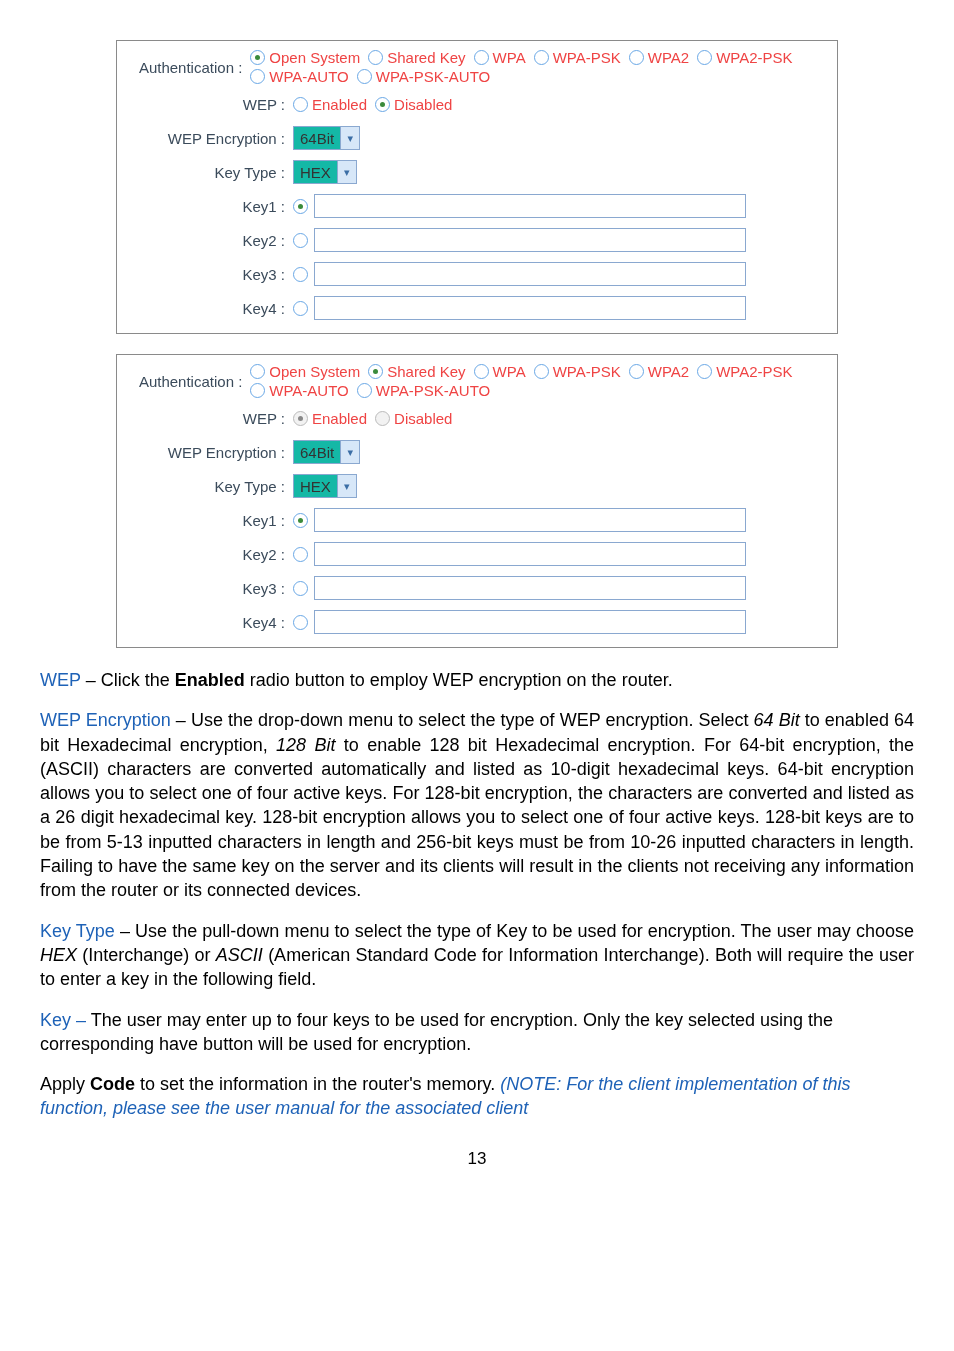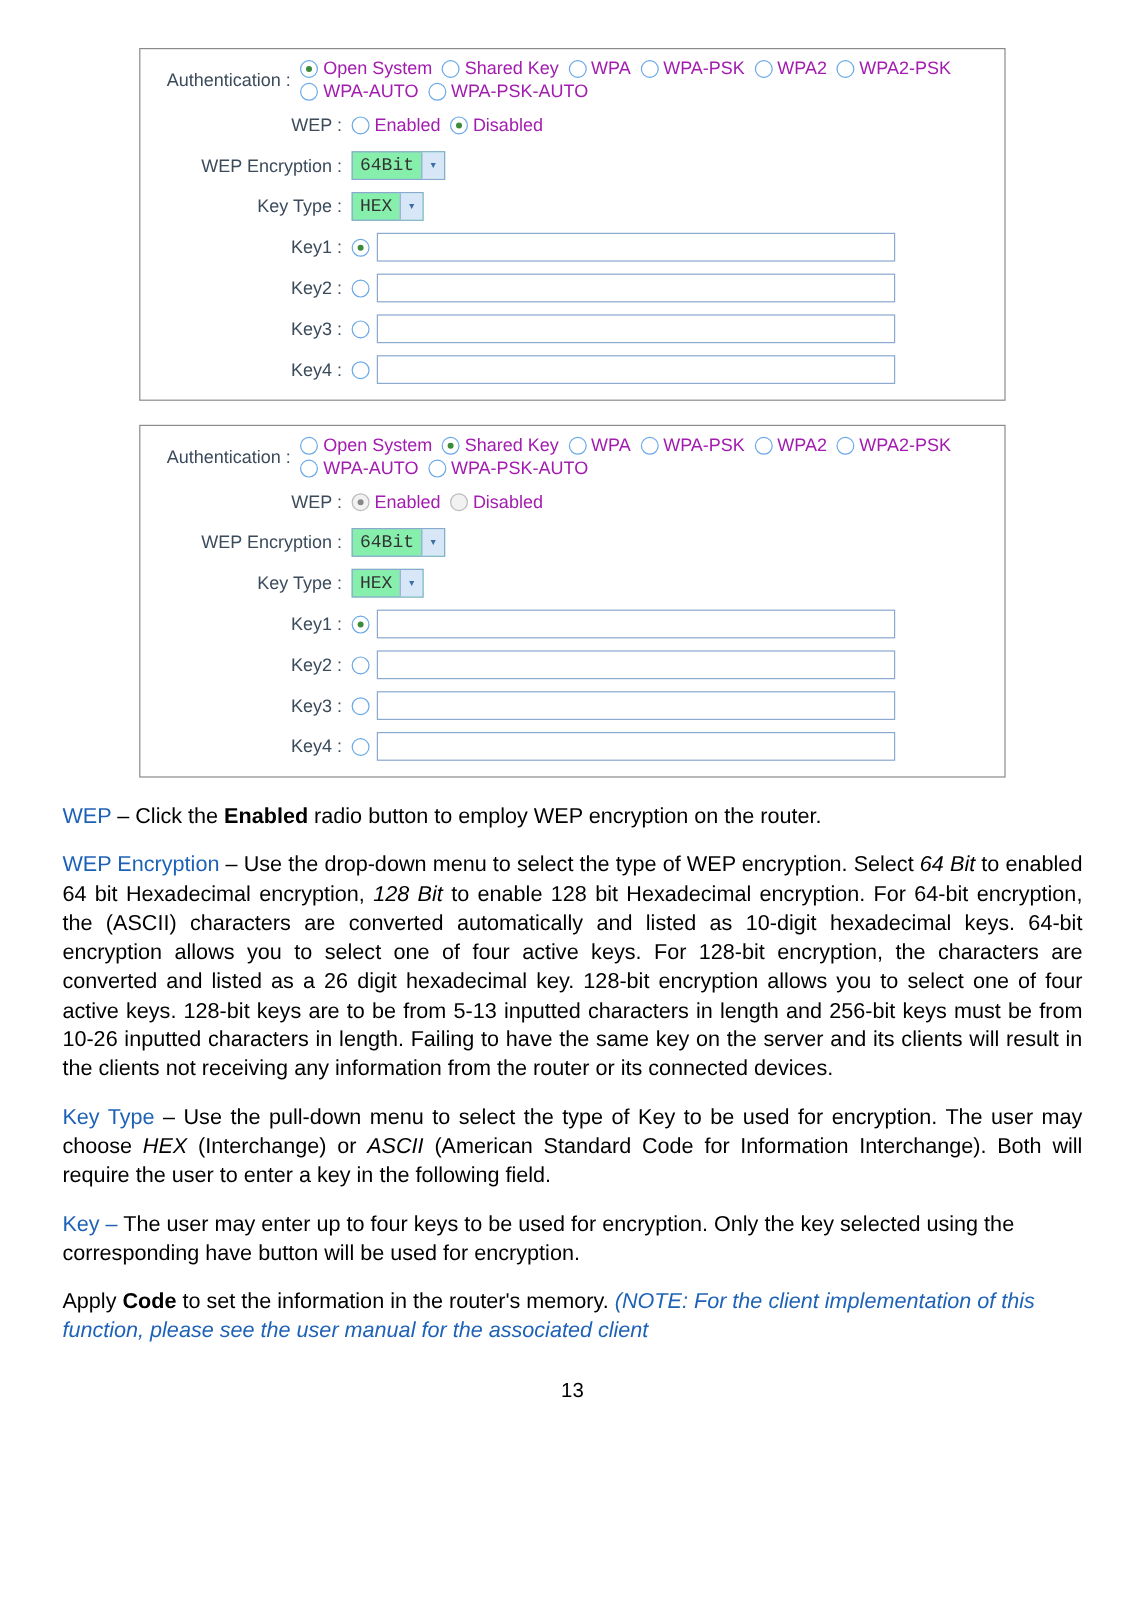--- a/index.html
+++ b/index.html
@@ -31,21 +31,21 @@
     text-align: right;
     padding-right: 8px;
     color: #3b4b5b;
     white-space: nowrap;
   }
   .radio-group {
     display: flex;
     flex-wrap: wrap;
     align-items: center;
     gap: 2px 8px;
-    color: #a21caf;
+    color: #ef4444;
   }
   .radio {
     display: inline-flex;
     align-items: center;
     gap: 4px;
   }
   .radio-btn {
     width: 13px;
     height: 13px;
     border-radius: 50%;
@@ -67,22 +67,21 @@
     background: #f2f2f2;
   }
   .radio-btn.disabled.checked::after {
     background: #888;
   }
   .select {
     display: inline-flex;
     align-items: center;
     border: 1px solid #8aa8d0;
     height: 22px;
-    background: #86efac;
-    font-family: Liberation Mono, monospace;
+    background: #14b8a6;
   }
   .select-text {
     padding: 0 6px;
     color: #333;
   }
   .select-arrow {
     width: 18px;
     height: 100%;
     background: #d7e7f8;
     border-left: 1px solid #8aa8d0;
@@ -93,21 +92,21 @@
     font-size: 11px;
   }
   .text-input {
     border: 1px solid #8aa8d0;
     height: 22px;
     width: 430px;
     background: #fff;
   }
   .body-text {
     text-align: justify;
-    margin: 16px 12px;
+    margin: 16px 0;
     line-height: 1.35;
   }
   .term { color: #1e62b7; }
   .term-sub { color: #1e62b7; }
   .note { color: #1e62b7; font-style: italic; }
   .bold { font-weight: bold; }
   .italic { font-style: italic; }
   .pagenum {
     text-align: center;
     margin-top: 28px;

